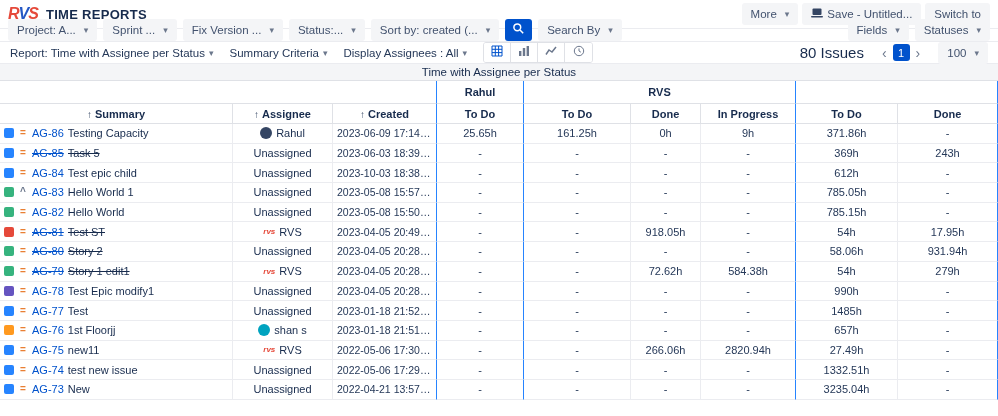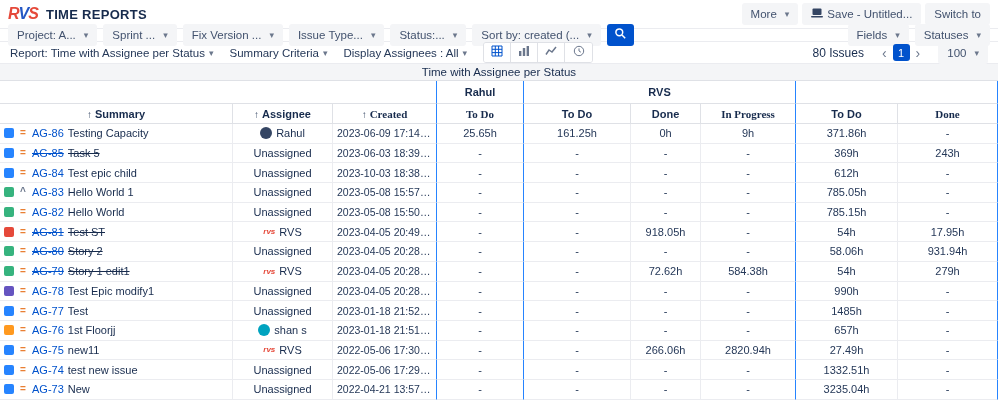--- a/index.html
+++ b/index.html
@@ -20,21 +20,21 @@
 
   .btn {
     background: #F4F5F7; border: none; border-radius: 3px; height: 22px;
     padding: 0 9px; font-size: 11.5px; color: #42526E; font-family: inherit;
     display: inline-flex; align-items: center; gap: 4px; cursor: pointer; white-space: nowrap;
   }
   .dd::after { content: "▾"; font-size: 9px; color: #6B778C; margin-left: 4px; }
 
   
   .filterbar {
-    height: 14px; display: flex; align-items: center; gap: 6px; padding: 0 8px;
+    height: 14px; display: flex; align-items: flex-end; gap: 6px; padding: 0 8px;
     border-top: 1px solid #EBECF0; border-bottom: 1px solid #EBECF0;
   }
   .filter-list { display: flex; gap: 6px; align-items: center; }
   .search-btn {
     width: 27px; height: 22px; background: #0052CC; border: none; border-radius: 3px;
     display: inline-flex; align-items: center; justify-content: center; cursor: pointer;
   }
   .spacer { flex: 1; }
 
   
@@ -43,21 +43,21 @@
     background: none; border: none; font-size: 11.5px; color: #253858;
     font-family: inherit; display: inline-flex; align-items: center; cursor: pointer; padding: 0; white-space: nowrap;
   }
   .viewgroup { display: flex; border: 1px solid #DFE1E6; border-radius: 3px; overflow: hidden; }
   .viewbtn {
     width: 27px; height: 19px; background: #fff; border: none; border-right: 1px solid #DFE1E6;
     display: flex; align-items: center; justify-content: center; color: #6B778C; cursor: pointer;
   }
   .viewbtn:last-child { border-right: none; }
   .viewbtn.active { color: #0052CC; }
-  .issues-count { font-size: 12px; color: #172B4D; }
+  .issues-count { font-size: 15px; color: #172B4D; }
   .pager { display: flex; align-items: center; gap: 4px; }
   .pg { background: none; border: none; color: #6B778C; font-size: 14px; line-height: 1; cursor: pointer; padding: 0 2px; font-family: inherit; }
   .pgbox {
     background: #0052CC; color: #fff; font-size: 11px; min-width: 17px; height: 17px;
     display: inline-flex; align-items: center; justify-content: center; border-radius: 3px; padding: 0 3px; cursor: pointer;
   }
 
   
   .titleband {
     height: 18px; background: #F4F5F7; border-top: 1px solid #EBECF0; border-bottom: 1px solid #DFE1E6;
@@ -68,21 +68,21 @@
   .tbl { border-collapse: separate; border-spacing: 0; table-layout: fixed; width: 998px; }
   .tbl th, .tbl td { padding: 0 4px; font-size: 11px; overflow: hidden; white-space: nowrap; text-overflow: ellipsis; }
   .gcell {
     height: 23px; font-weight: 700; text-align: center; font-size: 11px; color: #172B4D;
     border-bottom: 1px solid #DFE1E6; border-right: 1px solid #2684FF; background: #fff;
   }
   .hcell {
     height: 20px; font-weight: 700; text-align: center; color: #172B4D;
     border-bottom: 1px solid #DFE1E6; border-right: 1px solid #DFE1E6; background: #fff;
   }
-  .hcell.bblue { border-right-color: #2684FF; font-family: Liberation Serif, serif; }
+  .hcell.bblue { border-right-color: #2684FF; }
   .sort { margin-right: 3px; color: #344563; font-size: 10px; font-weight: 400; }
 
   .tbl tbody td { height: 19.7px; border-bottom: 1px solid #EBECF0; border-right: 1px solid #EBECF0; }
   .tbl tbody td.bblue { border-right-color: #2684FF; }
   td.val, td.created { text-align: center; color: #253858; }
   td.created { font-size: 10.5px; }
 
   .sumwrap { display: flex; align-items: center; gap: 4px; min-width: 0; }
   .type-ic { width: 10px; height: 10px; border-radius: 2px; flex: 0 0 auto; }
   .prio-ic { font-weight: bold; font-size: 10px; width: 10px; text-align: center; flex: 0 0 auto; line-height: 1; }
@@ -125,38 +125,38 @@
   <div class="filterbar">
     <div class="filter-list" id="filter-list">
         <button class="btn dd">
           <span>Project: A...</span>
         </button>
         <button class="btn dd">
           <span>Sprint ...</span>
         </button>
         <button class="btn dd">
           <span>Fix Version ...</span>
-        </button>
-        <button class="btn dd">
-          <span>Issue Type...</span>
         </button>
         <button class="btn dd">
           <span>Status:...</span>
         </button>
         <button class="btn dd">
           <span>Sort by: created (...</span>
         </button>
       </div>
     <button class="search-btn">
       <span>
         <svg width="13" height="13" viewBox="0 0 13 13">
             <circle cx="5.3" cy="5.3" r="3.4" fill="none" stroke="#fff" stroke-width="1.5"></circle>
             <path d="M8 8l3.2 3.2" stroke="#fff" stroke-width="1.5"></path>
           </svg>
       </span>
+    </button>
+    <button class="btn dd">
+      <span>Search By</span>
     </button>
     <div class="spacer"></div>
     <button class="btn dd">
       <span>Fields</span>
     </button>
     <button class="btn dd">
       <span>Statuses</span>
     </button>
   </div>
 

